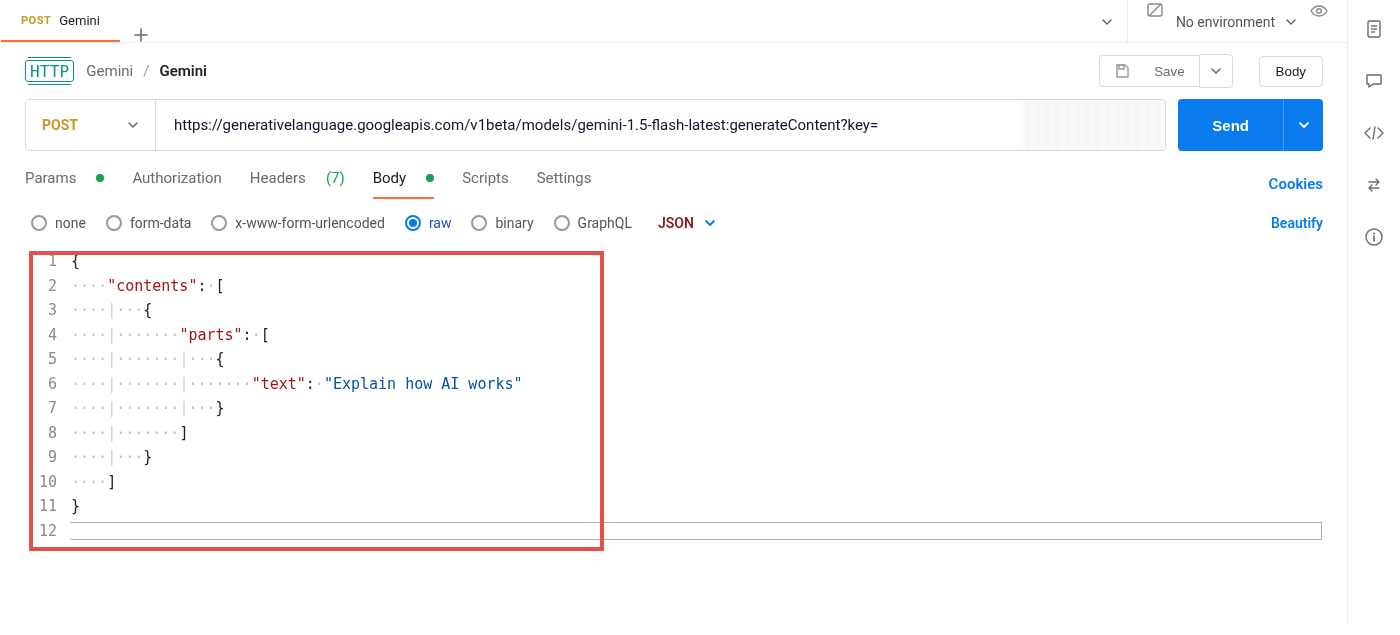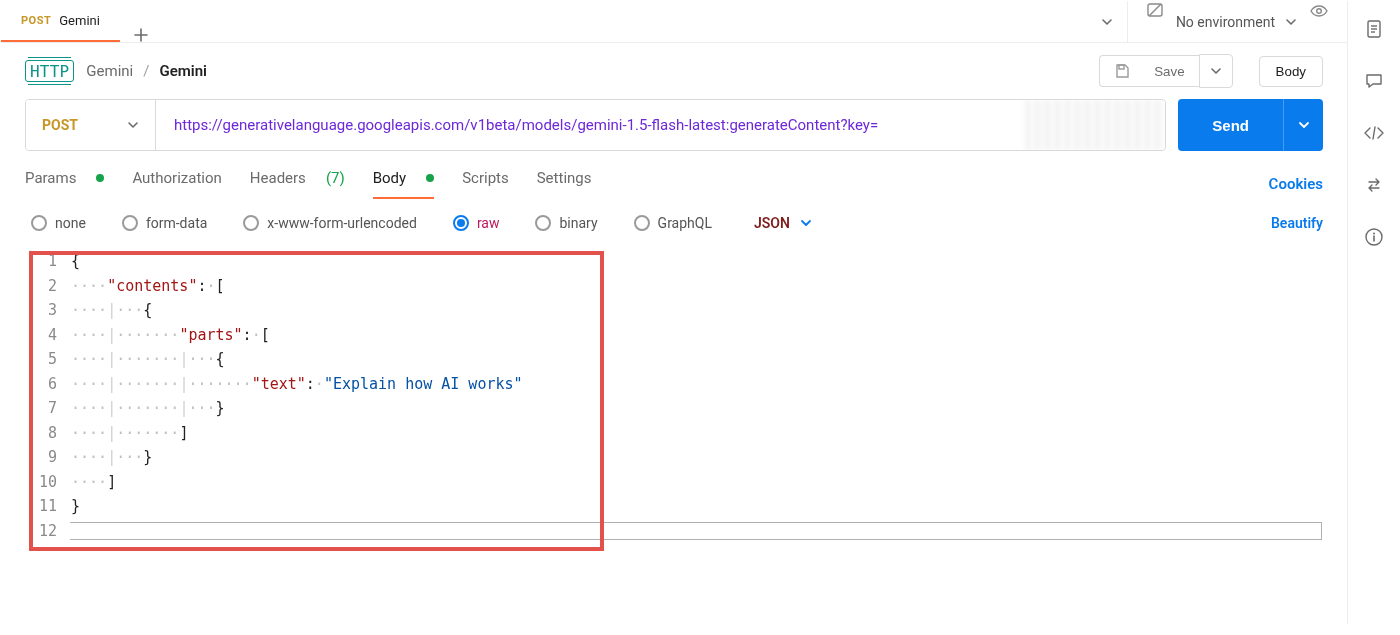--- a/index.html
+++ b/index.html
@@ -96,21 +96,21 @@
   }
   .method-select {
     display: flex; align-items: center; gap: 8px; padding: 0 16px;
     font-weight: 700; color: #c99628; background: #fff;
     border-right: 1px solid #d9d9d9; cursor: pointer;
     min-width: 130px; justify-content: space-between;
   }
   .method-select .caret { color: #6b6b6b; }
   .url-input {
     flex: 1 1 auto; border: none; outline: none;
-    padding: 0 18px; font-size: 15px; color: #6d28d9;
+    padding: 0 18px; font-size: 15px; color: #0f172a;
     font-family: inherit; background: transparent;
   }
   .url-input::placeholder{ color:#8a8a8a; }
   .url-redact {
     width: 140px; background: repeating-linear-gradient(90deg,#f3f3f3,#f3f3f3 5px,#fafafa 5px,#fafafa 10px);
     border-left: none;
     filter: blur(2px);
   }
   .send-split {
     display: flex;
@@ -134,31 +134,31 @@
   .reqtab { color: #6b6b6b; cursor: pointer; padding-bottom: 10px; border-bottom: 2px solid transparent; display: flex; align-items: center; gap: 20px; }
   .reqtab.active { color: #212121; border-bottom-color: #ff6c37; }
   .dot { width: 8px; height: 8px; border-radius: 50%; display: inline-block; }
   .dot.green { background: #17a34a; }
   .count-paren.green { color: #17a34a; }
   .reqtabs-spacer { flex: 1 1 auto; }
   .cookies-link { color: #097bed; font-weight: 600; cursor: pointer; }
 
   
   .bodytype-row {
-    display: flex; align-items: center; gap: 36px;
+    display: flex; align-items: center; gap: 20px;
     padding: 16px 24px 10px 30px; font-size: 14px;
   }
   .radio {
     display: flex; align-items: center; gap: 8px; color: #555; cursor: pointer;
   }
   .radio .r {
     width: 16px; height: 16px; border: 2px solid #9a9a9a; border-radius: 50%;
     display: inline-flex; align-items: center; justify-content: center;
   }
-  .radio.selected { color: #be185d; }
+  .radio.selected { color: #1d4ed8; }
   .radio.selected .r { border-color: #097bed; }
   .radio.selected .r::after { content: ""; width: 8px; height: 8px; border-radius: 50%; background: #097bed; }
   .bodytype-spacer { flex: 1 1 auto; }
   .beautify-link { color: #097bed; font-weight: 600; cursor: pointer; }
   .json-dd { color: #7f1d1d; font-weight: 600; cursor: pointer; display: flex; align-items: center; gap: 10px; margin-left: 6px; }
   .json-dd .caret { color: #097bed; }
 
   
   .code-wrap { position: relative; margin: 8px 0 0 0; }
   .highlight-box {

